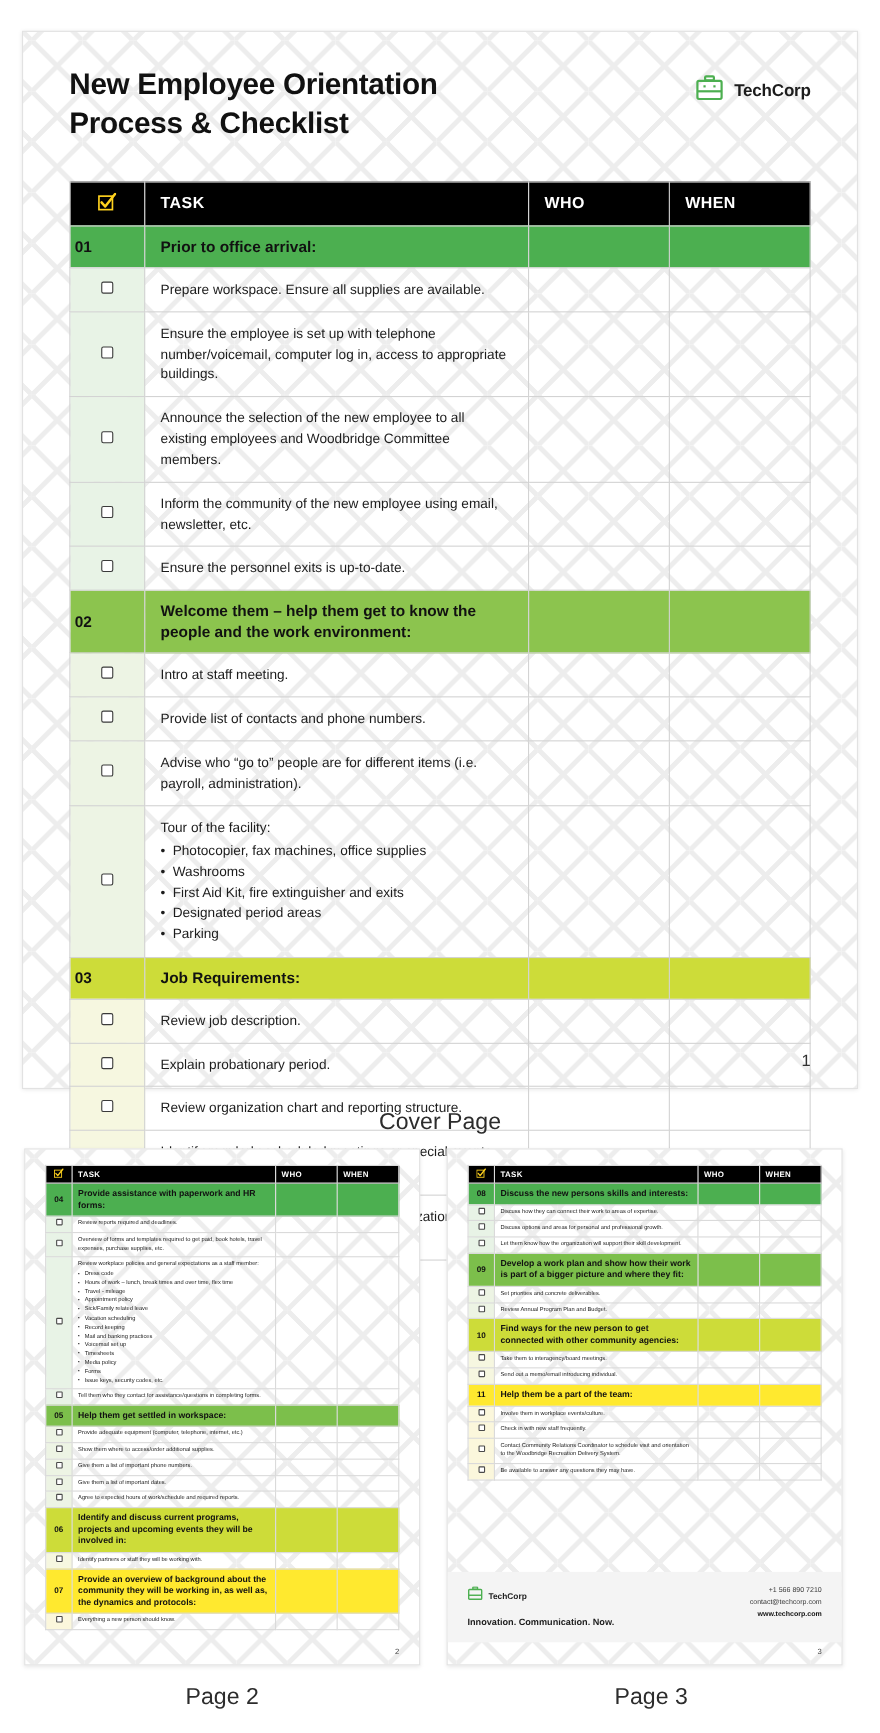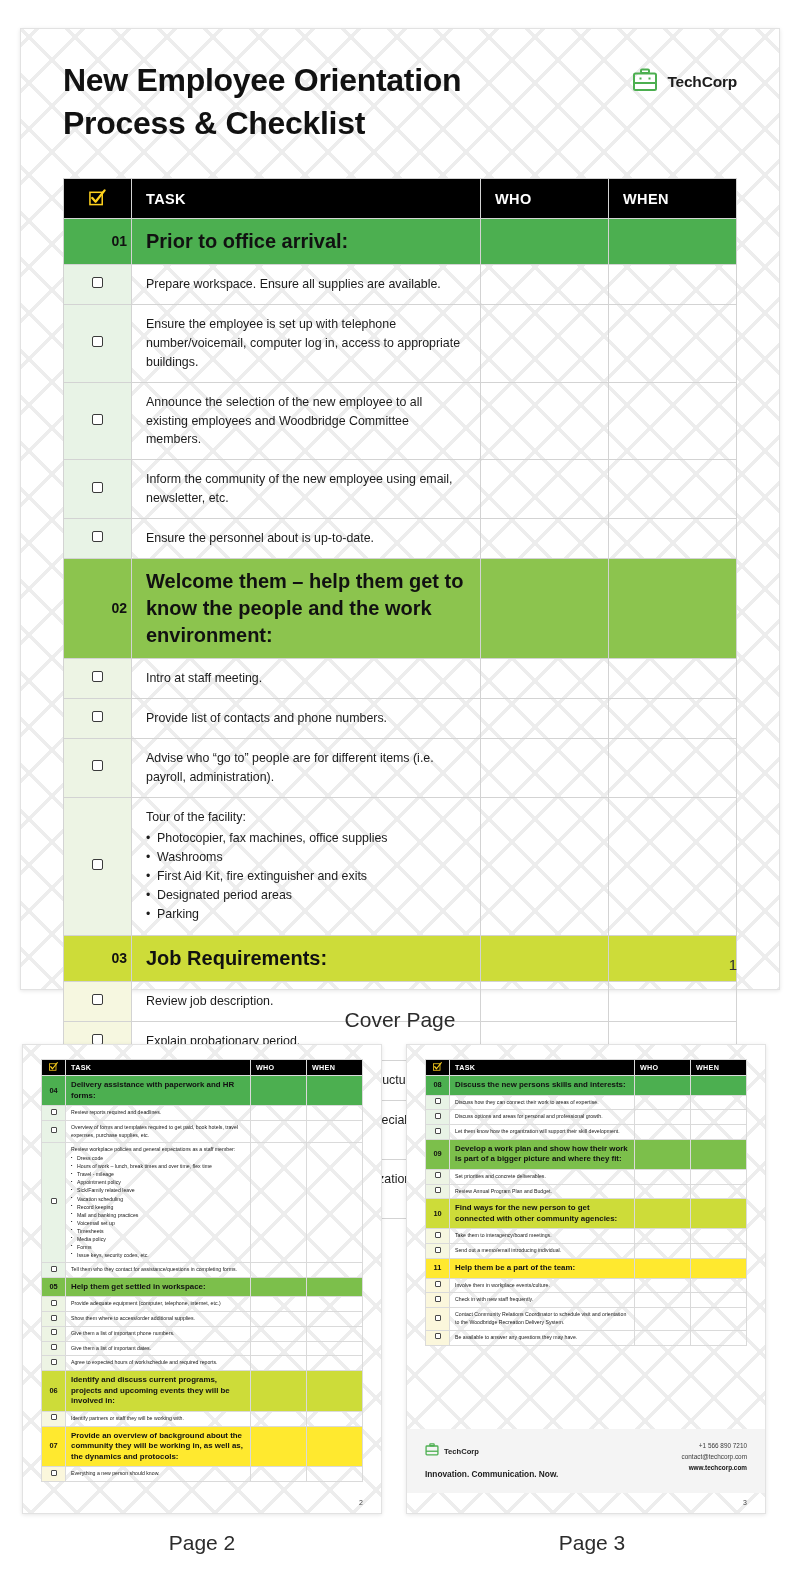--- a/index.html
+++ b/index.html
@@ -27,43 +27,43 @@
     border: 1px solid #e2e2e2;
     box-shadow: 0 1px 4px rgba(0,0,0,0.10);
   }
   .cover-inner { position: absolute; inset: 0; padding: 0 42px; }
 
   .cover-head {
     display: flex; align-items: flex-start; justify-content: space-between;
     padding-top: 30px;
   }
   .doc-title {
-    font-size: 32px; font-weight: bold; color: #111111;
+    font-size: 27px; font-weight: bold; color: #111111;
     line-height: 1.33; letter-spacing: -0.3px;
   }
   .brand { display: flex; align-items: center; gap: 9px; padding-top: 9px; }
   .brand-name { font-size: 15.5px; font-weight: bold; color: #1c1c1c; letter-spacing: -0.2px; }
 
   
   .tbl { width: 100%; border-collapse: collapse; margin-top: 34px; table-layout: fixed; }
   .tbl td, .tbl th { border: 1px solid #d3d3d3; vertical-align: middle; }
 
   .hdr td { background: #000000; color: #ffffff; height: 40px; padding: 0 14px;
             font-size: 14.5px; font-weight: bold; letter-spacing: 0.4px; }
   .hdr td.c-chk { padding: 0; text-align: center; }
 
   .c-chk   { width: 68px; }
   .c-who   { width: 128px; }
   .c-when  { width: 128px; }
 
   .sec td {
     height: 38px; padding: 9px 14px;
-    font-size: 20px; font-weight: bold; color: #111111; line-height: 1.36;
-  }
-  .sec td.num { text-align: right; padding: 9px 4px; font-size: 14px; }
+    font-size: 14px; font-weight: bold; color: #111111; line-height: 1.36;
+  }
+  .sec td.num { text-align: left; padding: 9px 4px; font-size: 14px; }
 
   .task td { padding: 10px 14px; font-size: 12.4px; color: #1c1c1c; line-height: 1.52; }
   .task td.chk { text-align: center; padding: 0; }
 
   .box {
     display: inline-block; width: 11px; height: 11px;
     border: 1.3px solid #3a3a3a; border-radius: 2px; background: #ffffff;
   }
   .bullets { list-style: none; margin-top: 2px; }
   .bullets li { position: relative; padding-left: 11px; line-height: 1.55; }
@@ -191,21 +191,21 @@
             <td></td>
           </tr>
           <tr class="task">
             <td class="chk" style="background:#E8F3E6"><span class="box"></span></td>
             <td><span>Inform the community of the new employee using email, newsletter, etc.</span></td>
             <td></td>
             <td></td>
           </tr>
           <tr class="task">
             <td class="chk" style="background:#E8F3E6"><span class="box"></span></td>
-            <td><span>Ensure the personnel about is up-to-date.</span></td>
+            <td><span>Ensure the personnel exits is up-to-date.</span></td>
             <td></td>
             <td></td>
           </tr>
           <tr class="sec" style="background: rgb(140, 196, 78);">
             <td class="num">02</td>
             <td>Welcome them – help them get to know the people and the work environment:</td>
             <td></td>
             <td></td>
           </tr>
           <tr class="task">
@@ -297,21 +297,21 @@
             <td class="t-chk"><span><svg width="9" height="9" viewBox="0 0 18 18">
                   <rect x="1" y="3.5" width="13" height="13" fill="none" stroke="#FFD21E" stroke-width="1.6"></rect>
                   <path d="M3.5 9.5 L7 13.5 L16.5 1.5" fill="none" stroke="#FFD21E" stroke-width="2.4" stroke-linecap="round" stroke-linejoin="round"></path>
                 </svg></span></td>
             <td>TASK</td>
             <td>WHO</td>
             <td>WHEN</td>
           </tr>
           <tr class="t-sec" style="background: rgb(76, 175, 80); padding-left: 44px;">
             <td class="num">04</td>
-            <td>Delivery assistance with paperwork and HR forms:</td>
+            <td>Provide assistance with paperwork and HR forms:</td>
             <td></td>
             <td></td>
           </tr>
           <tr class="t-task">
             <td class="chk" style="background:#E8F3E6"><span class="t-box"></span></td>
             <td><span>Review reports required and deadlines.</span></td>
             <td></td>
             <td></td>
           </tr>
           <tr class="t-task">

